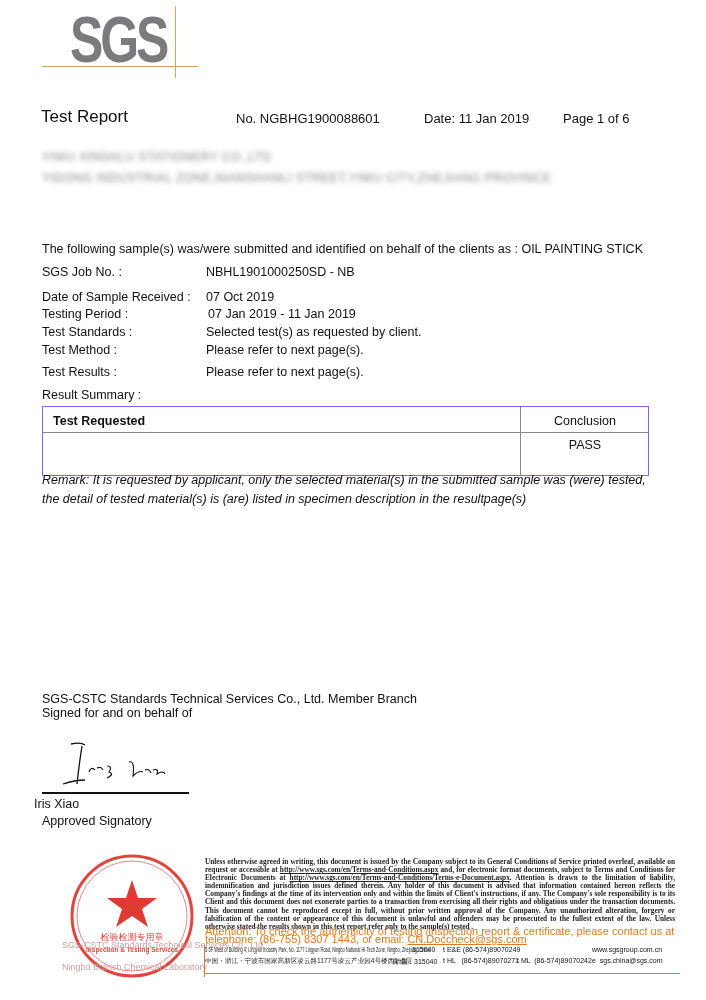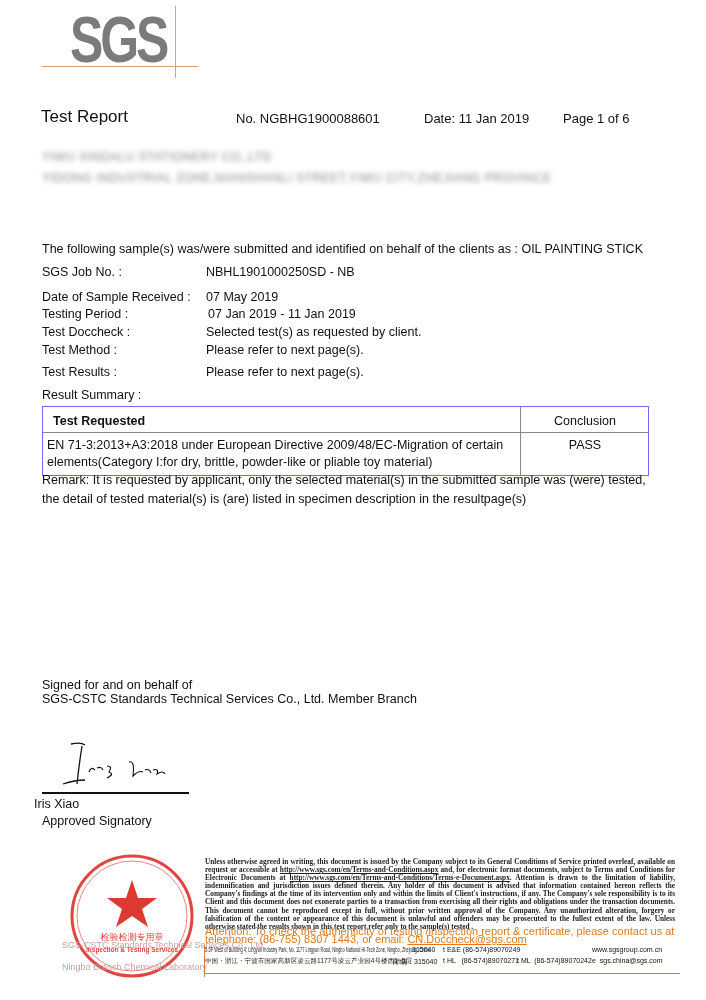--- a/index.html
+++ b/index.html
@@ -29,23 +29,23 @@
 
     
     .table { left: 42px; top: 406px; width: 607px; height: 70px; border: 1px solid #8b5cf6; box-sizing: border-box; }
     .table .row1 { position: absolute; left: 0; top: 0; width: 100%; height: 25px; border-bottom: 1px solid #888; }
     .table .vsep { position: absolute; left: 477px; top: 0; width: 1px; height: 100%; background: #888; }
     .th-test { position: absolute; left: 10px; top: 7px; font-size: 12.5px; font-weight: bold; }
     .th-conc { position: absolute; left: 478px; width: 128px; top: 7px; text-align: center; font-size: 12.5px; }
     .td-test { position: absolute; left: 4px; top: 30px; width: 470px; font-size: 12.5px; line-height: 17px; }
     .td-conc { position: absolute; left: 478px; width: 128px; top: 31px; text-align: center; font-size: 12.5px; }
 
-    .remark { left: 42px; top: 471px; width: 620px; font-size: 12.5px; line-height: 19px; }
+    .remark { left: 42px; top: 471px; width: 620px; font-size: 12.5px; line-height: 19px; font-style: italic; }
 
-    .signed1 { left: 42px; top: 678px; font-size: 12.5px; }
+    .signed1 { left: 42px; top: 706px; font-size: 12.5px; }
     .signed2 { left: 42px; top: 692px; font-size: 12.5px; }
     .sig-svg { left: 55px; top: 740px; width: 140px; height: 48px; }
     .sig-line { left: 42px; top: 792px; width: 147px; height: 2px; background: #111; }
     .sig-name { left: 34px; top: 797px; font-size: 12.5px; text-align: right; }
     .sig-title { left: 42px; top: 814px; font-size: 12.5px; }
 
     
     .stamp { left: 68px; top: 852px; width: 128px; height: 128px; }
     .stamp-cap1 { left: 62px; top: 940px; font-size: 9px; color: #c9a0a0; }
     .stamp-cap2 { left: 62px; top: 962px; font-size: 9px; color: #c9a0a0; }
@@ -83,42 +83,41 @@
 
 <div class="abs blur client1">YIWU XINDALU STATIONERY CO.,LTD</div>
 <div class="abs blur client2">YIDONG INDUSTRIAL ZONE,NIANSHANLI STREET,YIWU CITY,ZHEJIANG PROVINCE</div>
 
 <div class="abs txt" style="left:42px; top:242px;">The following sample(s) was/were submitted and identified on behalf of the clients as : OIL PAINTING STICK</div>
 
 <div class="abs txt label" style="top:265px;">SGS Job No. :</div>
 <div class="abs txt value" style="top:265px;">NBHL1901000250SD - NB</div>
 
 <div class="abs txt label" style="top:290px;">Date of Sample Received :</div>
-<div class="abs txt value" style="top:290px;">07 May 2019</div>
+<div class="abs txt value" style="top:290px;">07 Oct 2019</div>
 
 <div class="abs txt label" style="top:307px;">Testing Period :</div>
 <div class="abs txt value" style="top:307px; left:208px;">07 Jan 2019 - 11 Jan 2019</div>
 
-<div class="abs txt label" style="top:325px;">Test Doccheck :</div>
+<div class="abs txt label" style="top:325px;">Test Standards :</div>
 <div class="abs txt value" style="top:325px;">Selected test(s) as requested by client.</div>
 
 <div class="abs txt label" style="top:343px;">Test Method :</div>
 <div class="abs txt value" style="top:343px;">Please refer to next page(s).</div>
 
 <div class="abs txt label" style="top:365px;">Test Results :</div>
 <div class="abs txt value" style="top:365px;">Please refer to next page(s).</div>
 
 <div class="abs txt" style="left:42px; top:388px;">Result Summary :</div>
 
 <div class="abs table">
   <div class="row1"></div>
   <div class="vsep"></div>
   <div class="th-test">Test Requested</div>
   <div class="th-conc">Conclusion</div>
-  <div class="td-test">EN 71-3:2013+A3:2018 under European Directive 2009/48/EC-Migration of certain elements(Category I:for dry, brittle, powder-like or pliable toy material)</div>
   <div class="td-conc">PASS</div>
 </div>
 
 <div class="abs remark">Remark: It is requested by applicant, only the selected material(s) in the submitted sample was (were) tested, the detail of tested material(s) is (are) listed in specimen description in the resultpage(s)</div>
 
 <div class="abs signed1">Signed for and on behalf of</div>
 <div class="abs signed2">SGS-CSTC Standards Technical Services Co., Ltd. Member Branch</div>
 <svg class="abs sig-svg" viewBox="0 0 140 48">
   <path d="M16 4 Q26 2 30 5 M27 6 Q24 25 22 44 M8 44 Q20 40 30 40" stroke="#111" stroke-width="1.3" fill="none"></path>
   <path d="M34 32 Q36 26 40 30 M42 28 Q46 26 48 30 M52 26 Q58 26 54 32 Q60 34 52 38" stroke="#111" stroke-width="1.2" fill="none"></path>

